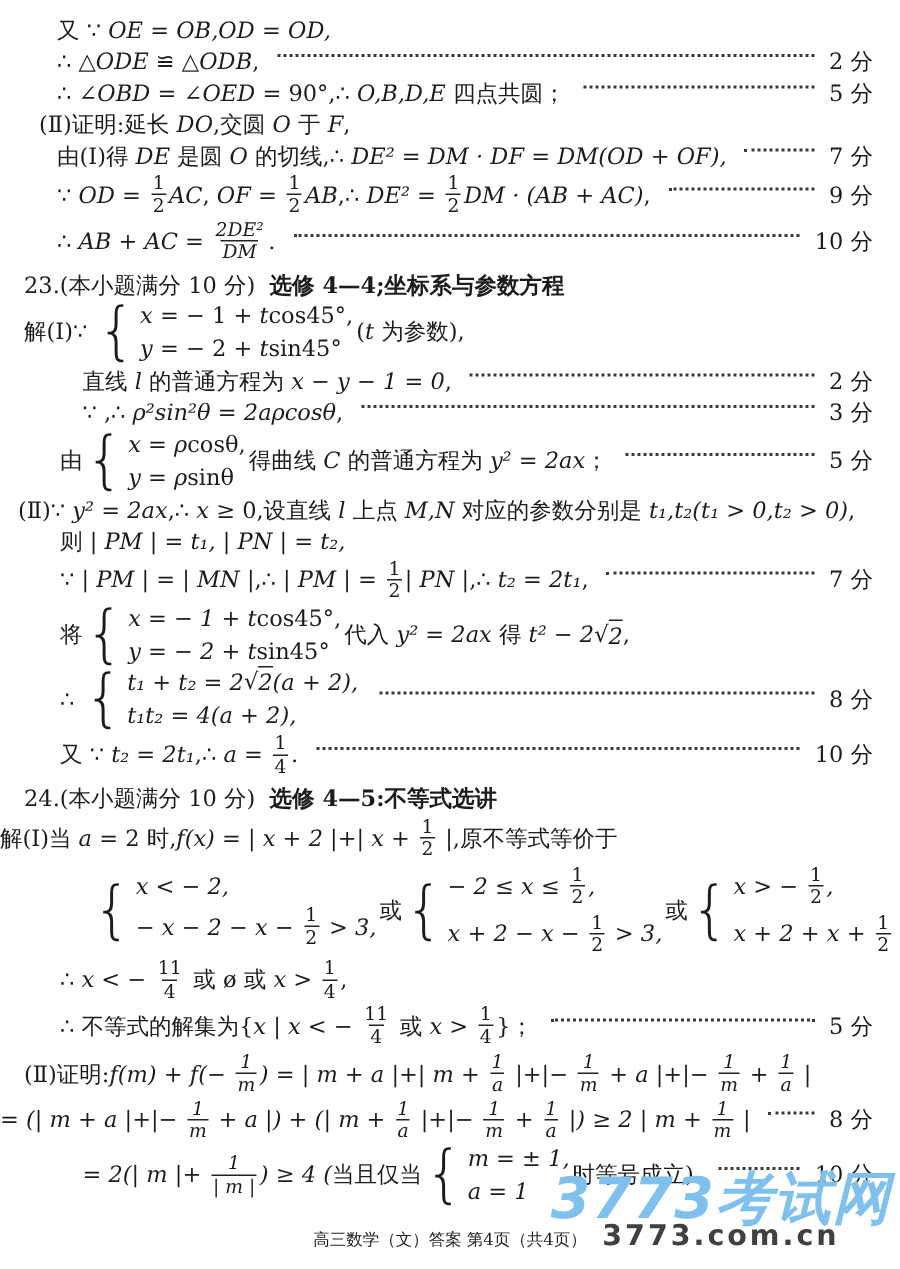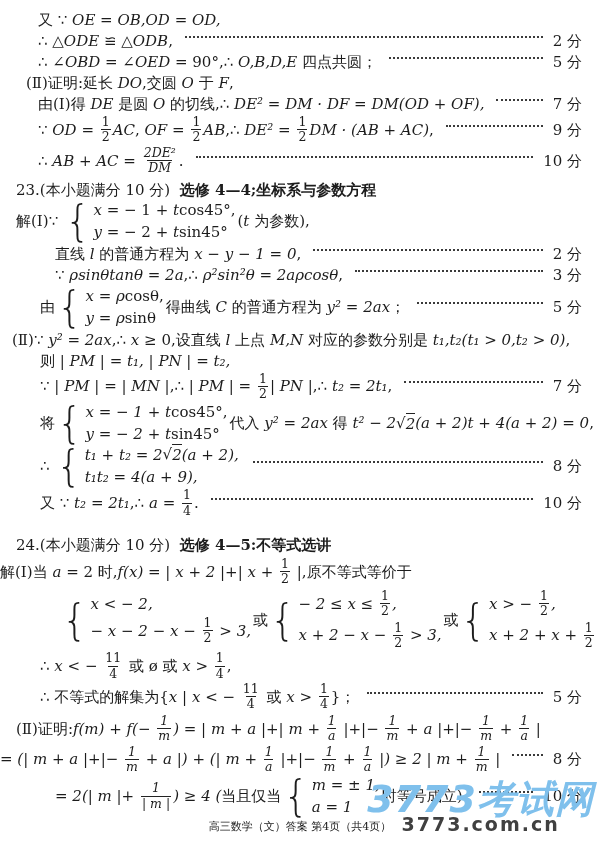--- a/index.html
+++ b/index.html
@@ -146,21 +146,20 @@
           <span class="txt"> 的普通方程为 </span>
           <span class="math">x − y − 1 = 0</span>
           <span class="txt">,</span>
         </span>
         <span class="dots"></span>
         <span class="score">2 分</span>
       </div>
       <div class="line" style="padding-left: 55px; margin-top: 1px;">
         <span class="seg">
           <span class="txt">∵ </span>
-          <span class="math">ρsinθtanθ = 2a</span>
           <span class="txt">,∴ </span>
           <span class="math">ρ²sin²θ = 2aρcosθ</span>
           <span class="txt">,</span>
         </span>
         <span class="dots"></span>
         <span class="score">3 分</span>
       </div>
       <div class="line" style="padding-left: 40px; margin-top: 1px;">
         <span class="seg">
           <span class="txt">由</span>
@@ -213,46 +212,45 @@
       </div>
       <div class="line" style="padding-left: 40px; margin-top: 1px;">
         <span class="seg">
           <span class="txt">将</span>
           <span class="cases"><span class="brace">{</span><span class="rows"><span class="crow"><span class="math">x = − 1 + t</span><span class="txt">cos45°,</span></span><span class="crow"><span class="math">y = − 2 + t</span><span class="txt">sin45°</span></span></span></span>
           <span class="txt">代入 </span>
           <span class="math">y² = 2ax</span>
           <span class="txt"> 得 </span>
           <span class="math">t² − 2</span>
           <span class="sqrt"><span>√</span><span class="rv">2</span></span>
-          <span class="math">(a + 2)t + 4(a + 2) = 0</span>
           <span class="txt">,</span>
         </span>
       </div>
       <div class="line" style="padding-left: 40px;">
         <span class="seg">
           <span class="txt">∴ </span>
-          <span class="cases"><span class="brace">{</span><span class="rows"><span class="crow"><span class="math">t₁ + t₂ = 2</span><span class="sqrt"><span>√</span><span class="rv">2</span></span><span class="math">(a + 2),</span></span><span class="crow"><span class="math">t₁t₂ = 4(a + 9),</span></span></span></span>
+          <span class="cases"><span class="brace">{</span><span class="rows"><span class="crow"><span class="math">t₁ + t₂ = 2</span><span class="sqrt"><span>√</span><span class="rv">2</span></span><span class="math">(a + 2),</span></span><span class="crow"><span class="math">t₁t₂ = 4(a + 2),</span></span></span></span>
         </span>
         <span class="dots"></span>
         <span class="score">8 分</span>
       </div>
       <div class="line" style="padding-left: 40px; margin-top: 1px;">
         <span class="seg">
           <span class="txt">又 ∵ </span>
           <span class="math">t₂ = 2t₁</span>
           <span class="txt">,∴ </span>
           <span class="math">a</span>
           <span class="txt"> = </span>
           <span class="frac"><span class="num">1</span><span class="den">4</span></span>
           <span class="txt">.</span>
         </span>
         <span class="dots"></span>
         <span class="score">10 分</span>
       </div>
-      <div class="line" style="padding-left: 16px; margin-top: 17px;">
+      <div class="line" style="padding-left: 16px; margin-top: 4px;">
         <span class="seg">
           <span class="txt">24.(本小题满分 10 分)  </span>
           <span class="bold">选修 4—5:不等式选讲</span>
         </span>
       </div>
       <div class="line" style="padding-left: 0; margin-top: 2px;">
         <span class="seg">
           <span class="txt">解(Ⅰ)当 </span>
           <span class="math">a</span>
           <span class="txt"> = 2 时,</span>

